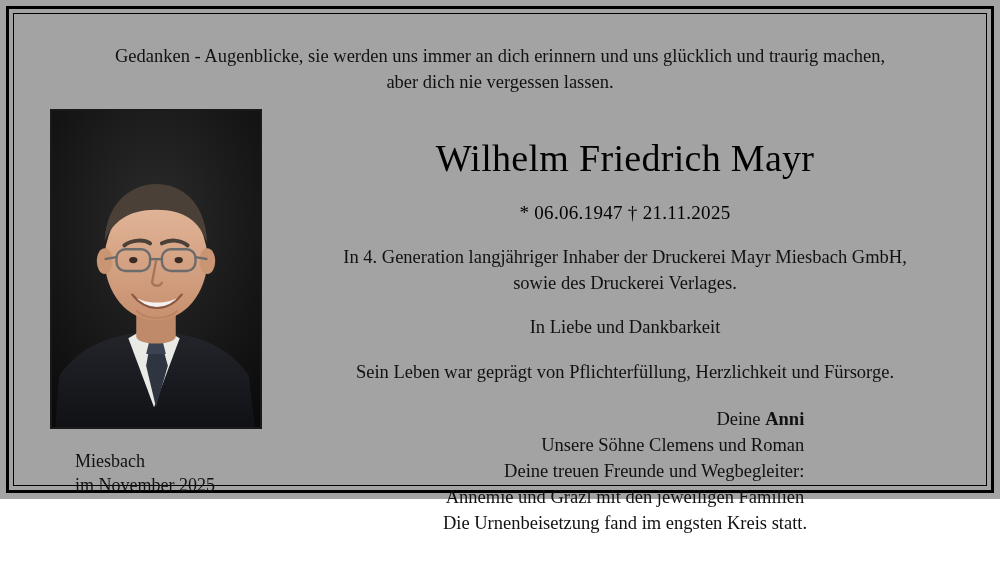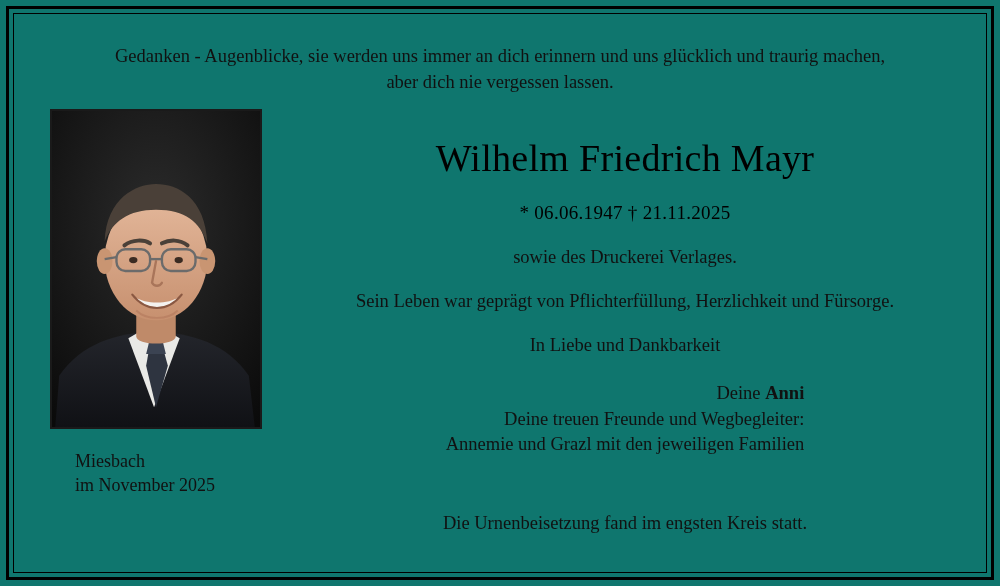--- a/index.html
+++ b/index.html
@@ -10,23 +10,23 @@
   body {
     width: 1000px;
     height: 586px;
     font-family: "Liberation Serif", serif;
     color: #000000;
     overflow: hidden;
   }
   .notice {
     position: relative;
     width: 1000px;
-    height: 586px;
-    box-sizing: border-box;
-    background: #0f766e;
+    height: 499px;
+    box-sizing: border-box;
+    background: #a3a3a3;
   }
   .border-outer {
     position: absolute;
     left: 6px;
     top: 6px;
     right: 6px;
     bottom: 6px;
     border: 3px solid #000000;
     box-sizing: border-box;
   }
@@ -217,29 +217,31 @@
         <div>im November 2025</div>
       </div>
 
       <div class="main-col">
 
         <div class="deceased-name">Wilhelm Friedrich Mayr</div>
 
         <div class="dates">* 06.06.1947   † 21.11.2025</div>
 
         <div class="para">
+          <div>In 4. Generation langjähriger Inhaber der Druckerei Mayr Miesbach GmbH,</div>
           <div>sowie des Druckerei Verlages.</div>
         </div>
 
+        <div class="para tight">In Liebe und Dankbarkeit</div>
+
         <div class="para tight">Sein Leben war geprägt von Pflichterfüllung, Herzlichkeit und Fürsorge.</div>
-
-        <div class="para tight">In Liebe und Dankbarkeit</div>
 
         <div class="survivors">
           <div class="lead"><span>Deine </span><b>Anni</b></div>
+          <div>Unsere Söhne Clemens und Roman</div>
           <div>Deine treuen Freunde und Wegbegleiter:</div>
           <div>Annemie und Grazl mit den jeweiligen Familien</div>
         </div>
 
       </div>
 
       <div class="closing">Die Urnenbeisetzung fand im engsten Kreis statt.</div>
 
     </div>
   </div>

